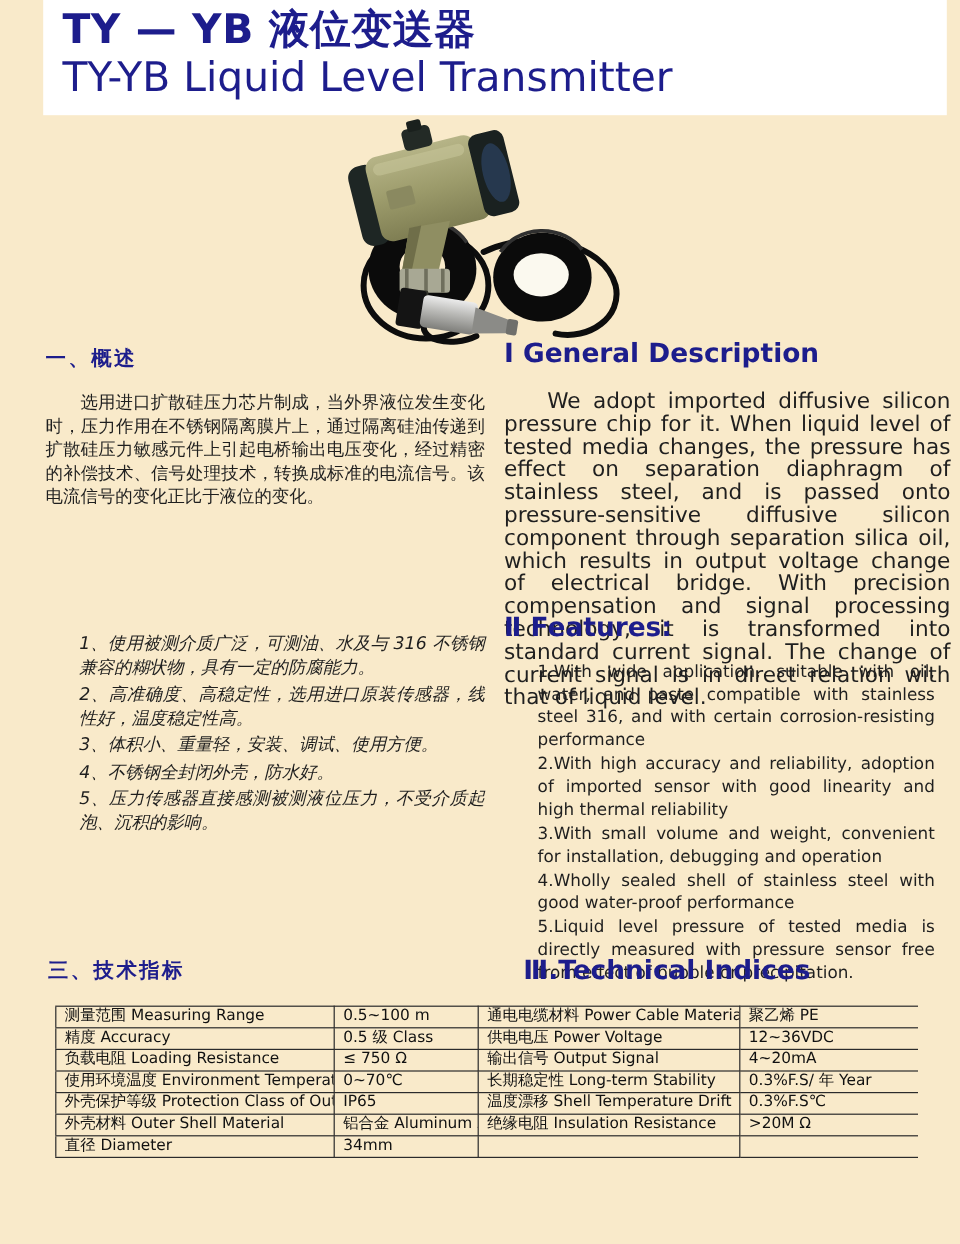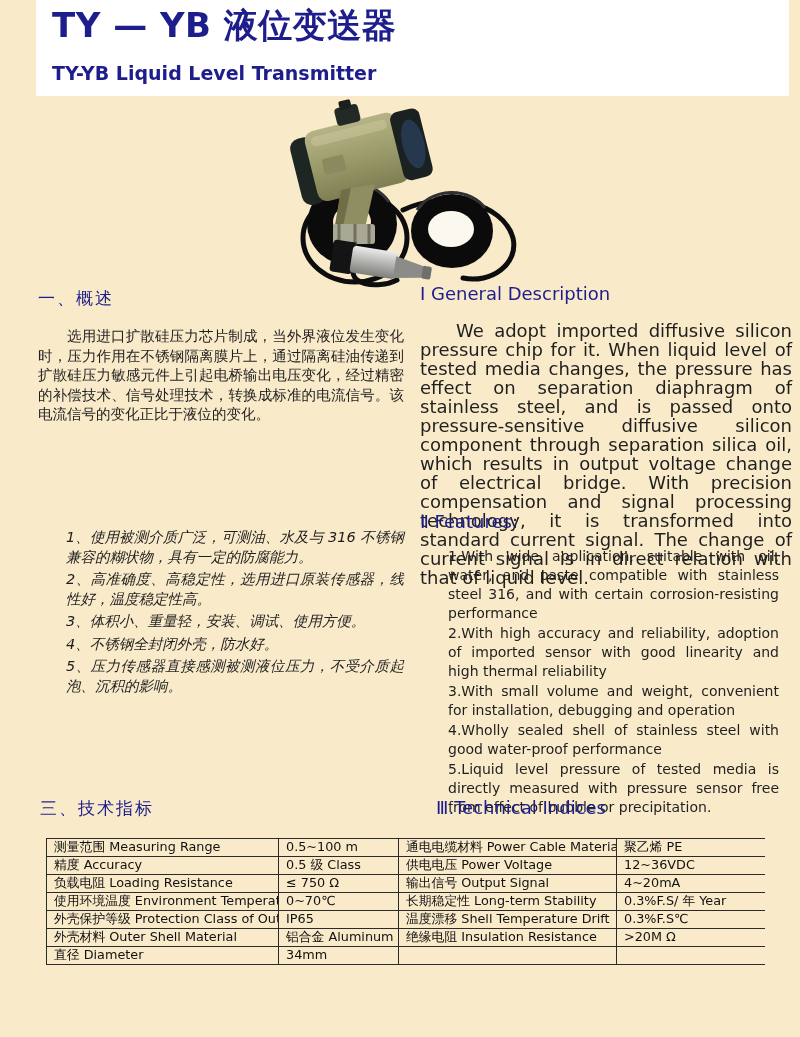--- a/index.html
+++ b/index.html
@@ -11,29 +11,29 @@
     position:relative;width:800px;height:1037px;overflow:hidden;
     background:var(--page-bg);
     font-family:"DejaVu Sans","Liberation Sans",sans-serif;
     color:var(--body-text);
   }
   .title-block{
     position:absolute;left:36px;top:0;width:753px;height:96px;
     background:var(--panel-bg);box-sizing:border-box;padding:4px 0 0 16px;
   }
   .title-block h1{margin:2px 0 0;font-size:34px;line-height:1.15;font-weight:bold;color:var(--heading-navy);letter-spacing:.5px;}
-  .title-block h2{margin:18px 0 0;font-size:19px;line-height:1.1;font-weight:bold;color:var(--heading-navy);}
+  .title-block h2{margin:2px 0 0;font-size:34px;line-height:1.1;font-weight:normal;color:var(--heading-navy);}
   .photo{position:absolute;left:285px;top:98px;width:280px;height:200px;margin:0;}
   section{position:absolute;box-sizing:border-box;}
   #ov-zh{left:38px;top:287px;width:366px;}
   #ov-en{left:420px;top:283px;width:372px;}
   #ft-zh{left:38px;top:513px;width:366px;}
   #ft-en{left:420px;top:511px;width:372px;}
-  .h-zh{margin:0;font-size:17px;font-weight:normal;color:var(--heading-navy);letter-spacing:2px;}
-  .h-en{margin:0;font-size:18px;font-weight:normal;color:var(--heading-navy);}
+  .h-zh{margin:0;font-size:17px;font-weight:bold;color:var(--heading-navy);letter-spacing:2px;}
+  .h-en{margin:0;font-size:22px;font-weight:bold;color:var(--heading-navy);}
   .p-zh{margin:17px 0 0;font-size:14.5px;line-height:19.5px;text-align:justify;text-indent:2em;}
   .p-en{margin:17px 0 0;font-size:18px;line-height:19px;text-align:justify;text-indent:2em;}
   ul{list-style:none;padding:0;}
   .list-zh{margin:15px 0 0 28px;font-size:14.5px;line-height:19.5px;text-align:justify;}
   .list-zh li{margin-bottom:3px;font-style:italic;}
   .list-en{margin:15px 13px 0 28px;font-size:14px;line-height:19px;text-align:justify;}
   .list-en li{margin-bottom:1px;}
   #tech-zh{position:absolute;left:40px;top:797px;}
   #tech-en{position:absolute;left:436px;top:797px;}
   .tech-table{

